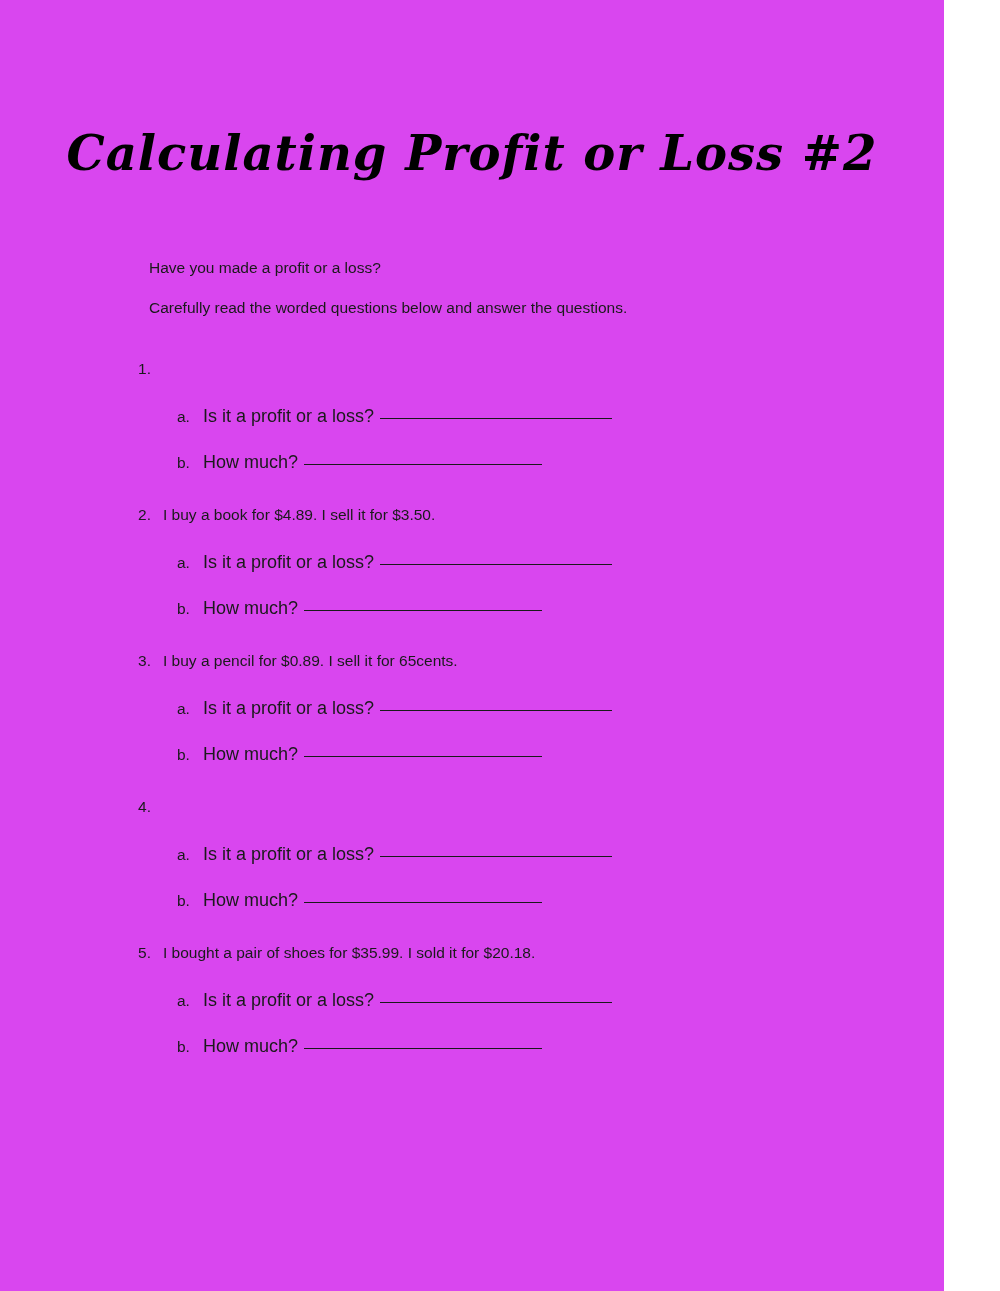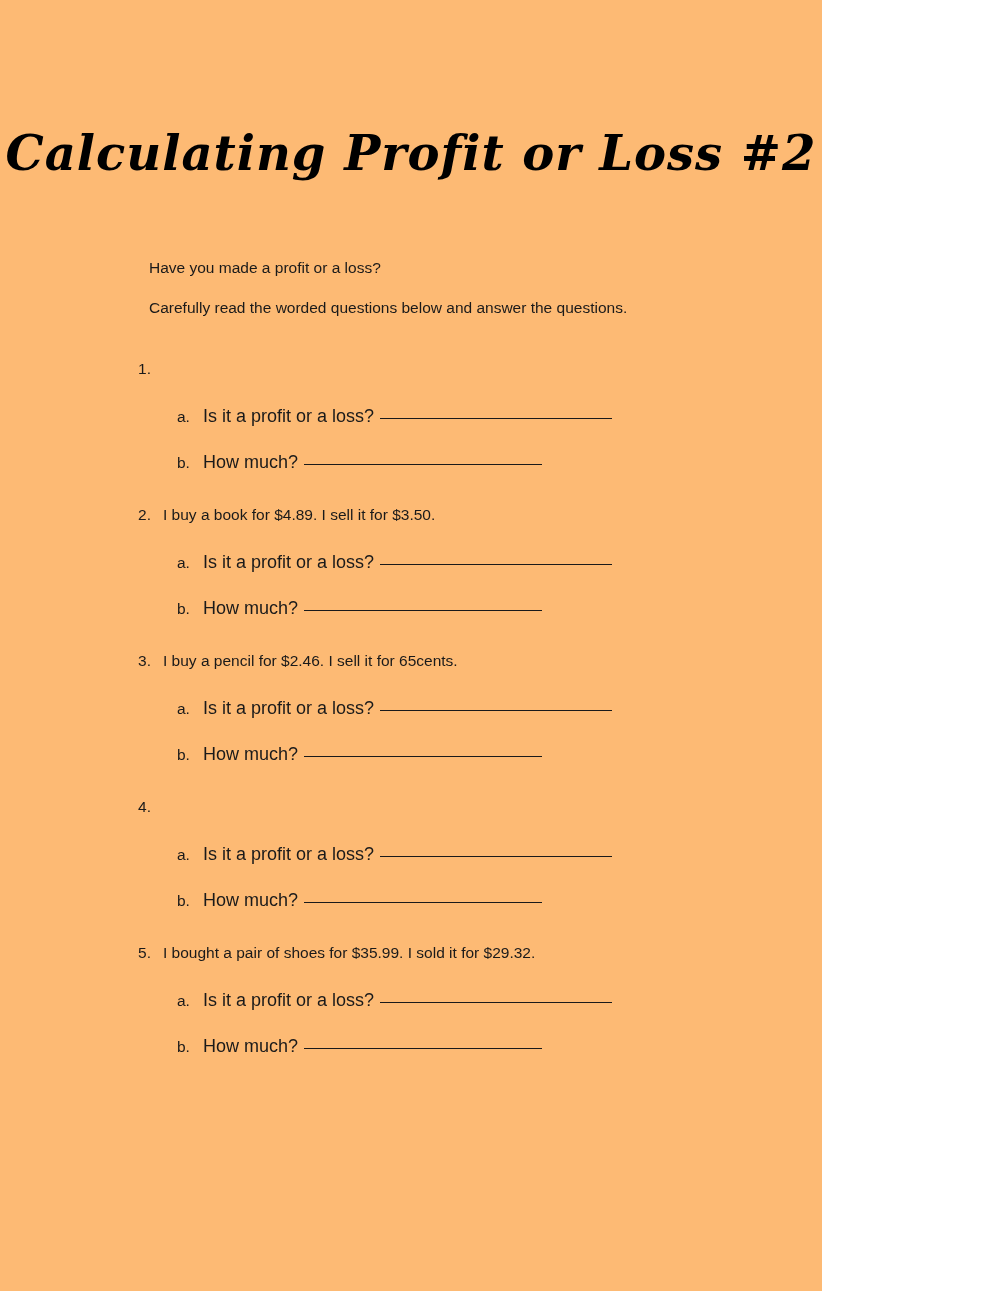--- a/index.html
+++ b/index.html
@@ -10,23 +10,23 @@
   body {
     width: 1000px;
     height: 1291px;
     font-family: "Liberation Sans", sans-serif;
     color: #000000;
     position: relative;
     overflow: hidden;
   }
   .page {
     position: relative;
-    width: 822px;
+    width: 944px;
     height: 1291px;
-    background: #fdba74;
+    background: #d946ef;
   }
   .title {
     position: absolute;
     left: 0;
     right: 0;
     top: 125px;
     text-align: center;
     font-family: "DejaVu Serif", serif;
     font-weight: bold;
     font-style: italic;
@@ -152,21 +152,21 @@
       <div class="sub-row">
         <span class="sub-letter">b.</span>
         <span class="sub-text">How much?</span>
         <span class="blank-b"></span>
       </div>
     </div>
 
     <div class="q-item">
       <div class="q-row">
         <span class="q-num">3.</span>
-        <span class="q-text">I buy a pencil for $2.46. I sell it for 65cents.</span>
+        <span class="q-text">I buy a pencil for $0.89. I sell it for 65cents.</span>
       </div>
       <div class="sub-row">
         <span class="sub-letter">a.</span>
         <span class="sub-text">Is it a profit or a loss?</span>
         <span class="blank-a"></span>
       </div>
       <div class="sub-row">
         <span class="sub-letter">b.</span>
         <span class="sub-text">How much?</span>
         <span class="blank-b"></span>
@@ -185,21 +185,21 @@
       <div class="sub-row">
         <span class="sub-letter">b.</span>
         <span class="sub-text">How much?</span>
         <span class="blank-b"></span>
       </div>
     </div>
 
     <div class="q-item">
       <div class="q-row">
         <span class="q-num">5.</span>
-        <span class="q-text">I bought a pair of shoes for $35.99. I sold it for $29.32.</span>
+        <span class="q-text">I bought a pair of shoes for $35.99. I sold it for $20.18.</span>
       </div>
       <div class="sub-row">
         <span class="sub-letter">a.</span>
         <span class="sub-text">Is it a profit or a loss?</span>
         <span class="blank-a"></span>
       </div>
       <div class="sub-row">
         <span class="sub-letter">b.</span>
         <span class="sub-text">How much?</span>
         <span class="blank-b"></span>

